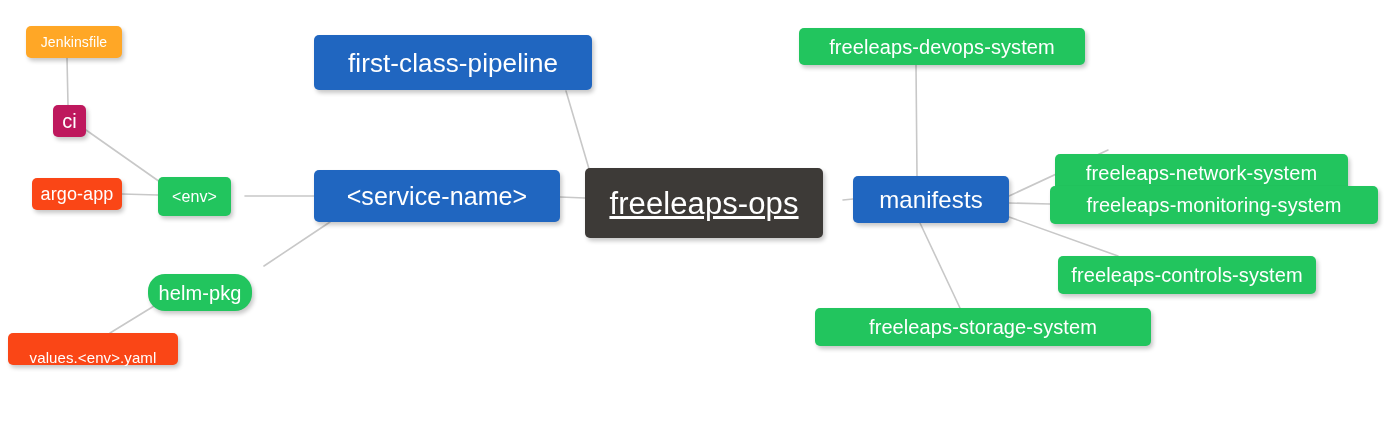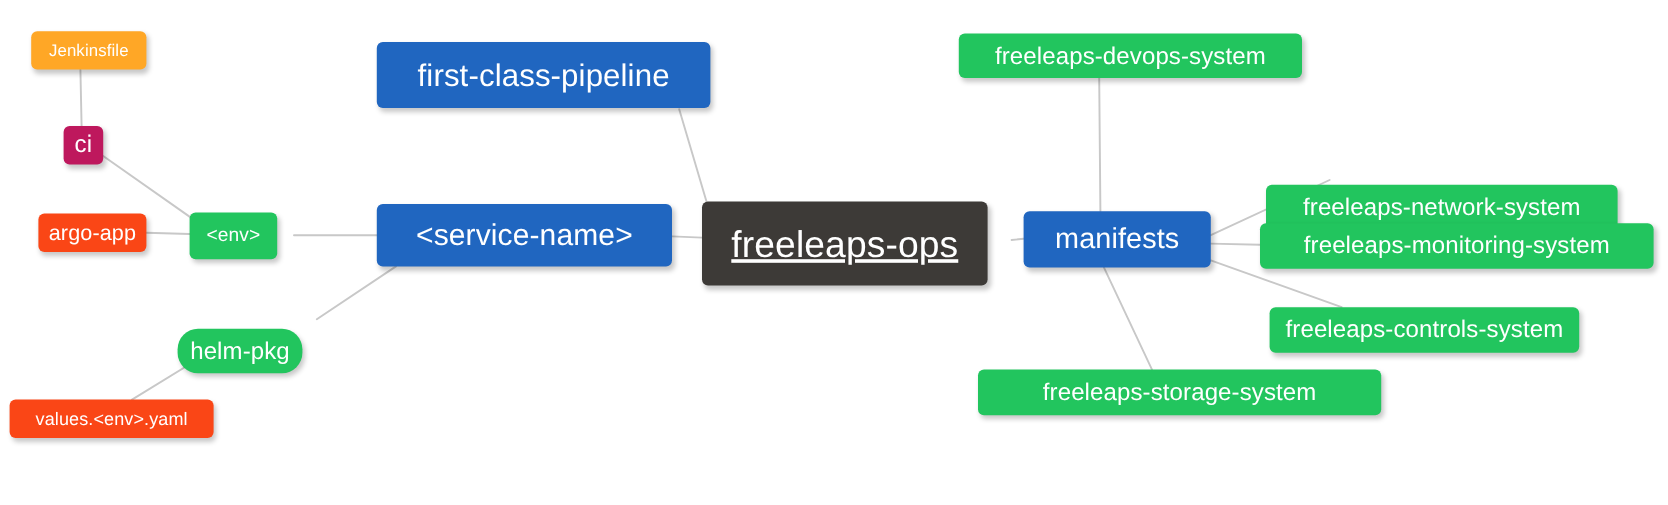--- a/index.html
+++ b/index.html
@@ -86,21 +86,21 @@
       </div>
       <div class="node" style="left: 148px; top: 274px; width: 104px; height: 37px; background: rgb(34, 197, 94); font-size: 20px; border-radius: 17px;">
         <span class="label">helm-pkg</span>
       </div>
       <div class="node" style="left: 53px; top: 105px; width: 33px; height: 32px; background: #be185d; font-size: 20px;">
         <span class="label">ci</span>
       </div>
       <div class="node" style="left: 32px; top: 178px; width: 90px; height: 32px; background: rgb(250, 70, 22); font-size: 18px;">
         <span class="label">argo-app</span>
       </div>
-      <div class="node" style="left: 8px; top: 333px; width: 170px; height: 32px; background: rgb(250, 70, 22); font-size: 15px;">
+      <div class="node" style="left: 8px; top: 333px; width: 170px; height: 32px; background: rgb(250, 70, 22); font-size: 15px; align-items: flex-end;">
         <span class="label">values.&lt;env&gt;.yaml</span>
       </div>
       <div class="node" style="left: 26px; top: 26px; width: 96px; height: 32px; background: rgb(255, 167, 38); font-size: 14px;">
         <span class="label">Jenkinsfile</span>
       </div>
       <div class="node" style="left: 799px; top: 28px; width: 286px; height: 37px; background: rgb(34, 197, 94); font-size: 20px;">
         <span class="label">freeleaps-devops-system</span>
       </div>
       <div class="node" style="left: 1055px; top: 112px; width: 293px; height: 38px; background: rgb(34, 197, 94); font-size: 20px; margin-top: 42px;">
         <span class="label">freeleaps-network-system</span>

